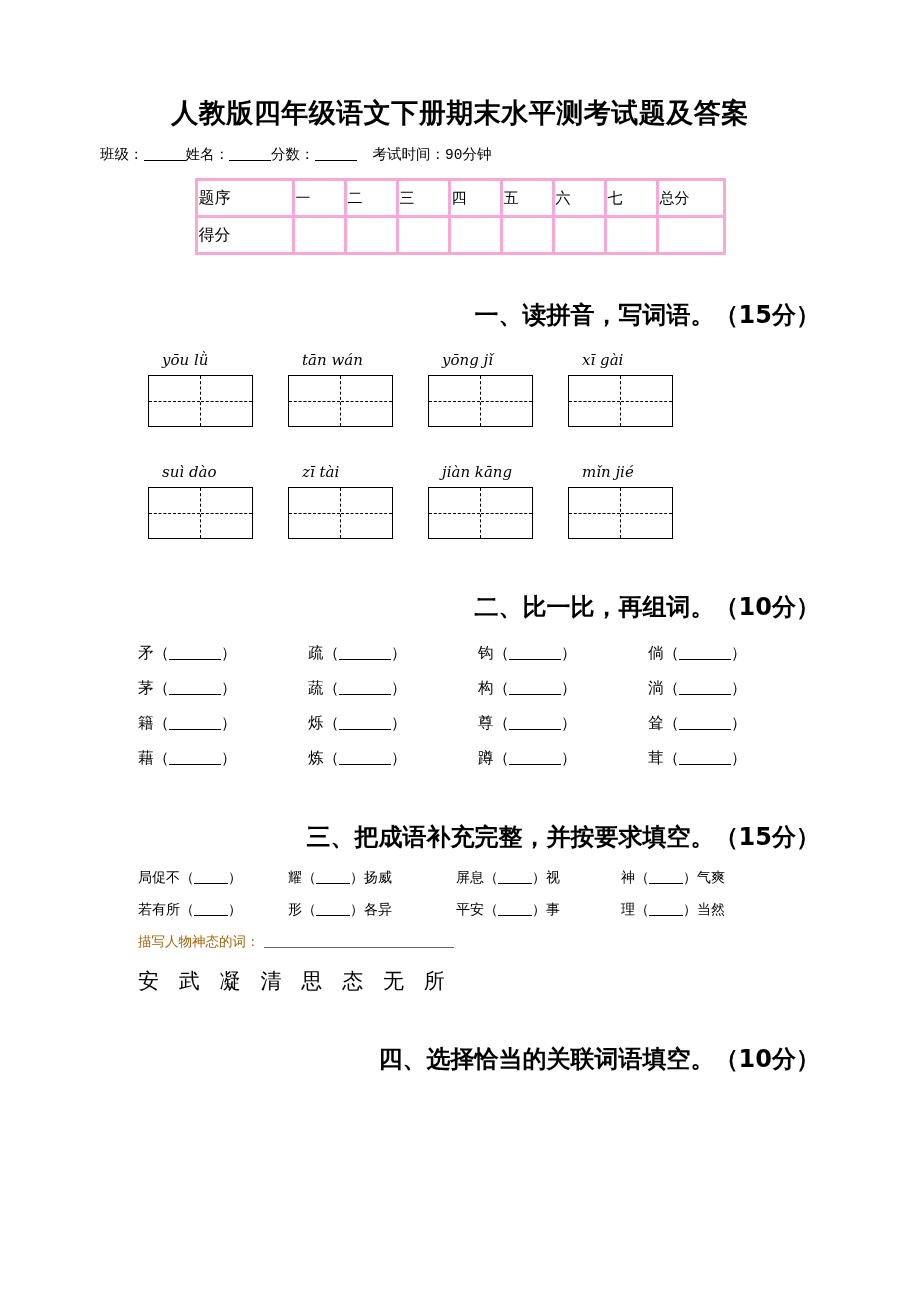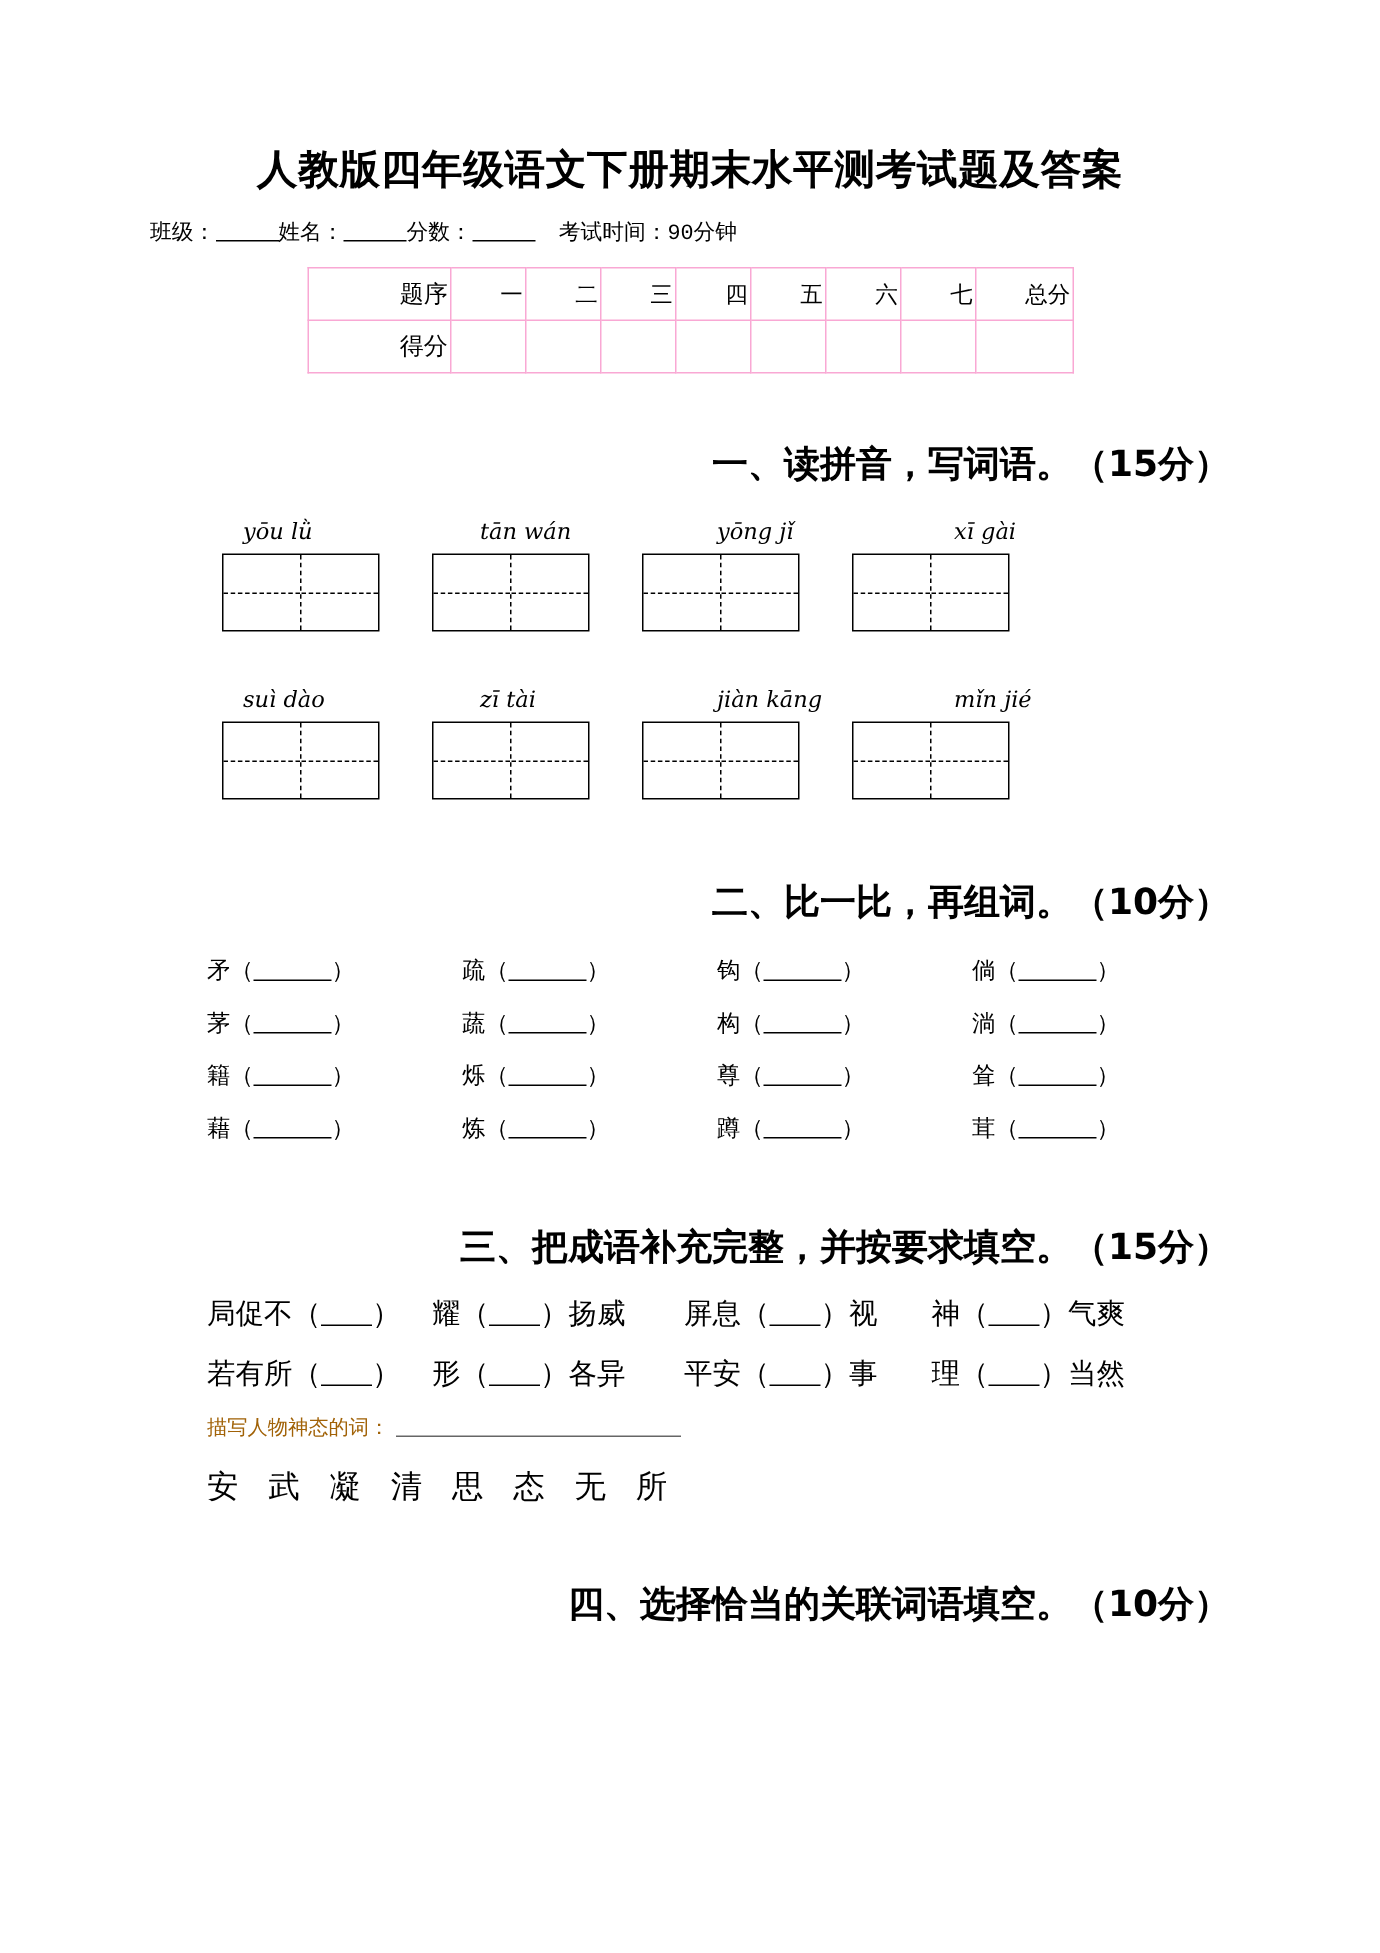--- a/index.html
+++ b/index.html
@@ -49,23 +49,23 @@
   .score-table-wrap {
     display: flex;
     justify-content: center;
     margin-top: 14px;
   }
   table.score-table {
     border-collapse: collapse;
     font-family: "DejaVu Sans", sans-serif;
   }
   table.score-table td {
-    border: 1px solid #f9a8d4;
+    border: 3px solid #f9a8d4;
     height: 32px;
-    text-align: right;
+    text-align: left;
     font-size: 15px;
     width: 47px;
   }
   table.score-table td.head-cell {
     width: 92px;
     font-size: 16px;
   }
   table.score-table td.total-cell {
     width: 62px;
   }
@@ -77,21 +77,20 @@
     margin-top: 44px;
     margin-left: 38px;
     text-align: right;
   }
 
   
   .pinyin-row {
     display: flex;
     margin-left: 48px;
     margin-top: 20px;
-    gap: 18px;
   }
   .pinyin-row .pinyin-cell {
     width: 140px;
     font-size: 15px;
     font-family: "DejaVu Serif", serif;
     font-style: italic;
     padding-left: 14px;
     box-sizing: border-box;
   }
   .grid-row {
@@ -146,21 +145,21 @@
     border-bottom: 1px solid #000;
     width: 52px;
     vertical-align: -2px;
   }
 
   
   .idiom-row {
     display: flex;
     margin-left: 38px;
     margin-top: 14px;
-    font-size: 19px;
+    font-size: 14px;
     font-family: "DejaVu Sans", sans-serif;
   }
   .idiom-cell {
     white-space: nowrap;
   }
   .idiom-cell .uline {
     display: inline-block;
     border-bottom: 1px solid #000;
     width: 34px;
     vertical-align: -2px;

